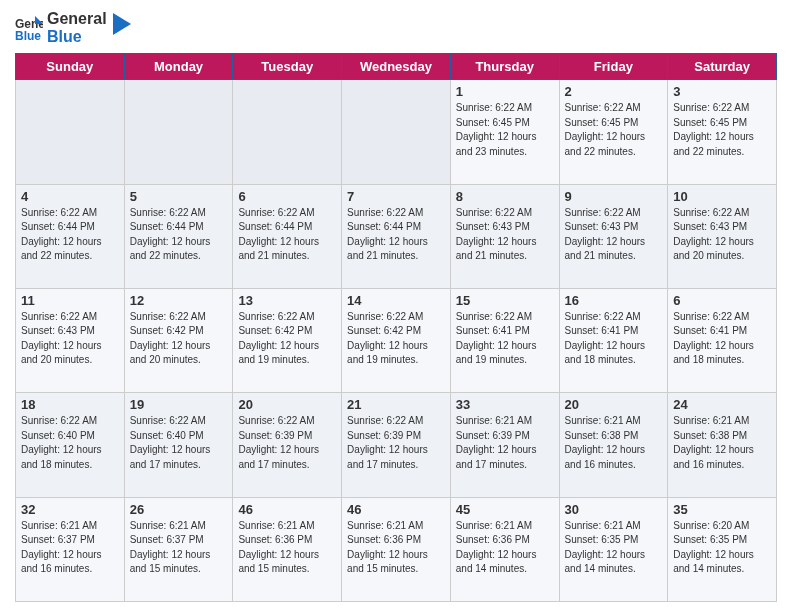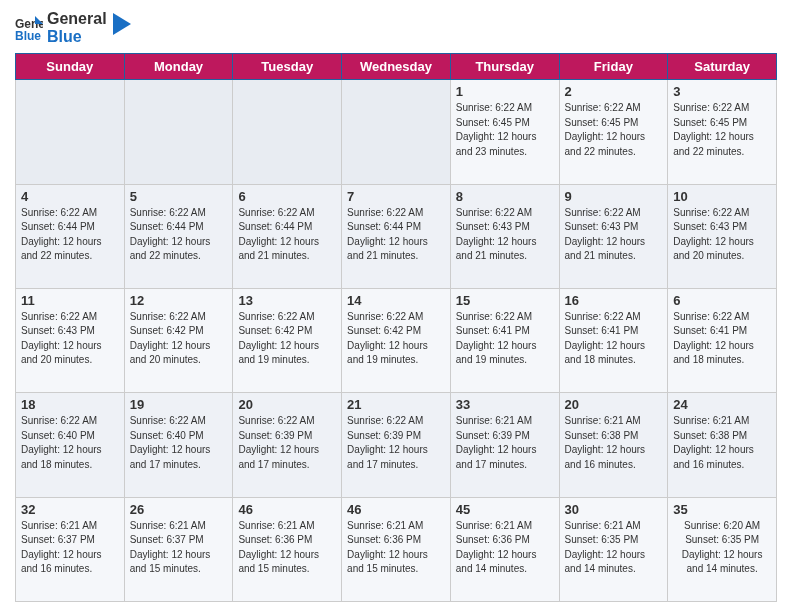--- a/index.html
+++ b/index.html
@@ -347,21 +347,21 @@
           </td>
           <td>
             <span class="day-num">30</span>
             <div class="day-info" style="white-space: pre-line;">Sunrise: 6:21 AM
 Sunset: 6:35 PM
 Daylight: 12 hours
 and 14 minutes.</div>
           </td>
           <td>
             <span class="day-num">35</span>
-            <div class="day-info" style="white-space: pre-line; text-align: center;">Sunrise: 6:20 AM
+            <div class="day-info" style="white-space: pre-line;">Sunrise: 6:20 AM
 Sunset: 6:35 PM
 Daylight: 12 hours
 and 14 minutes.</div>
           </td>
         </tr>
       </tbody>
   </table>
 </div>
 
 </body></html>

